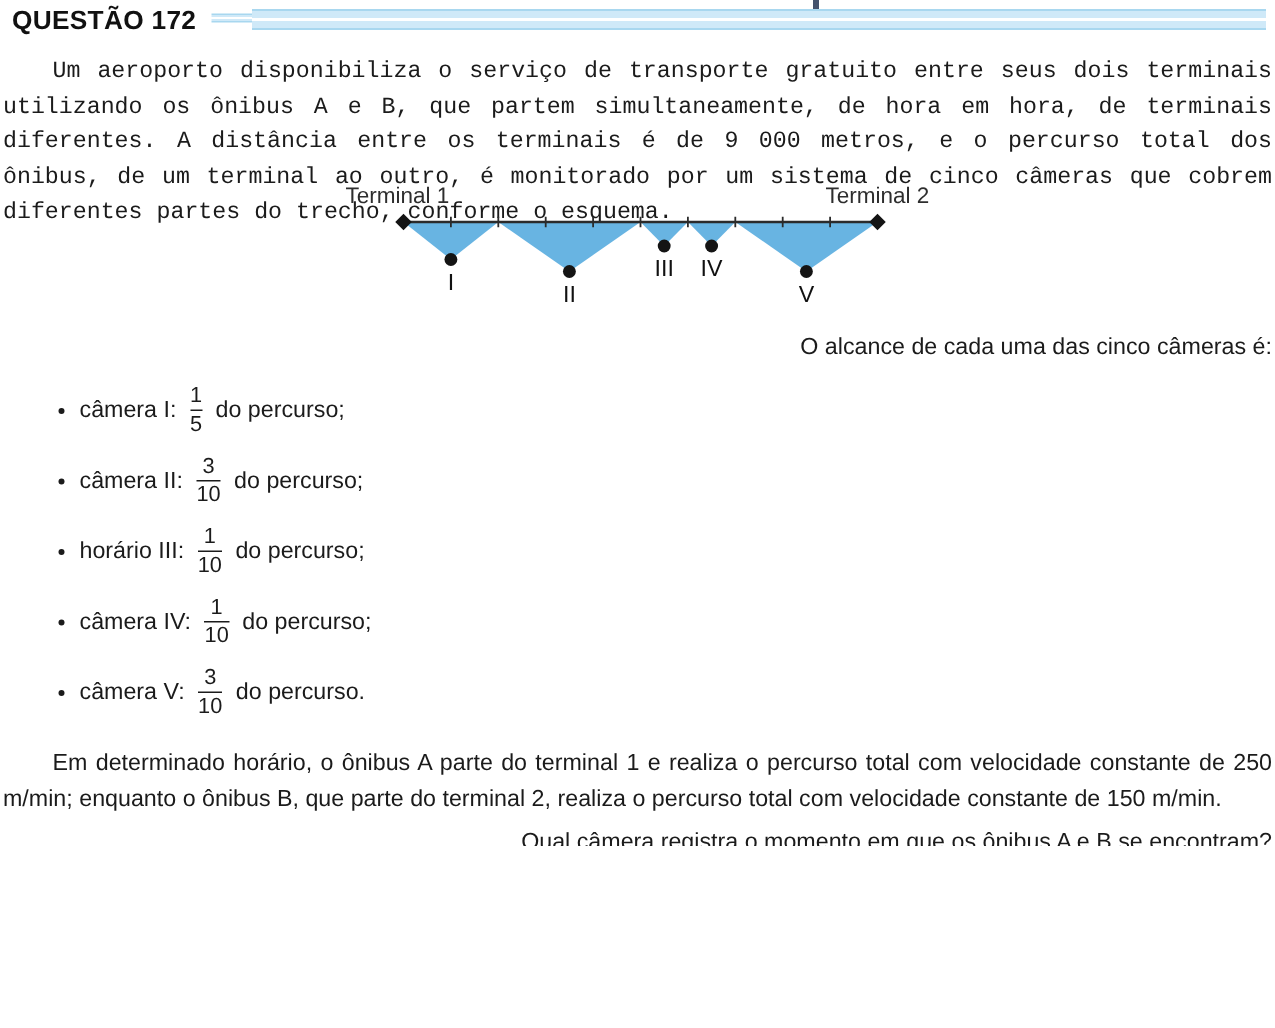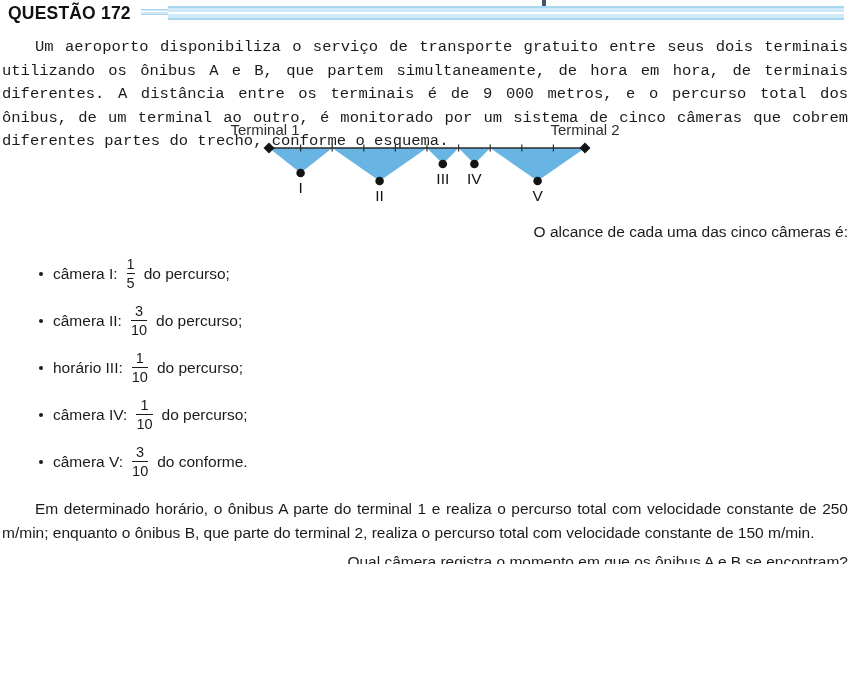--- a/index.html
+++ b/index.html
@@ -142,21 +142,21 @@
         <span class="cam-suffix">do percurso;</span>
       </div>
       <div class="camera-item">
         <span class="bullet"></span>
         <span class="cam-prefix">câmera V:</span>
         <span class="frac">
           <span>3</span>
           <span class="frac-bar"></span>
           <span>10</span>
         </span>
-        <span class="cam-suffix">do conforme.</span>
+        <span class="cam-suffix">do percurso.</span>
       </div>
     </div>
 
   <p class="para indent p-speed">Em determinado horário, o ônibus A parte do terminal 1 e realiza o percurso total com velocidade constante de 250 m/min; enquanto o ônibus B, que parte do terminal 2, realiza o percurso total com velocidade constante de 150 m/min.</p>
 
   <p class="para p-question">Qual câmera registra o momento em que os ônibus A e B se encontram?</p>
 
   <div class="options" id="options">
       <div class="option">
         <span class="badge">A</span>

